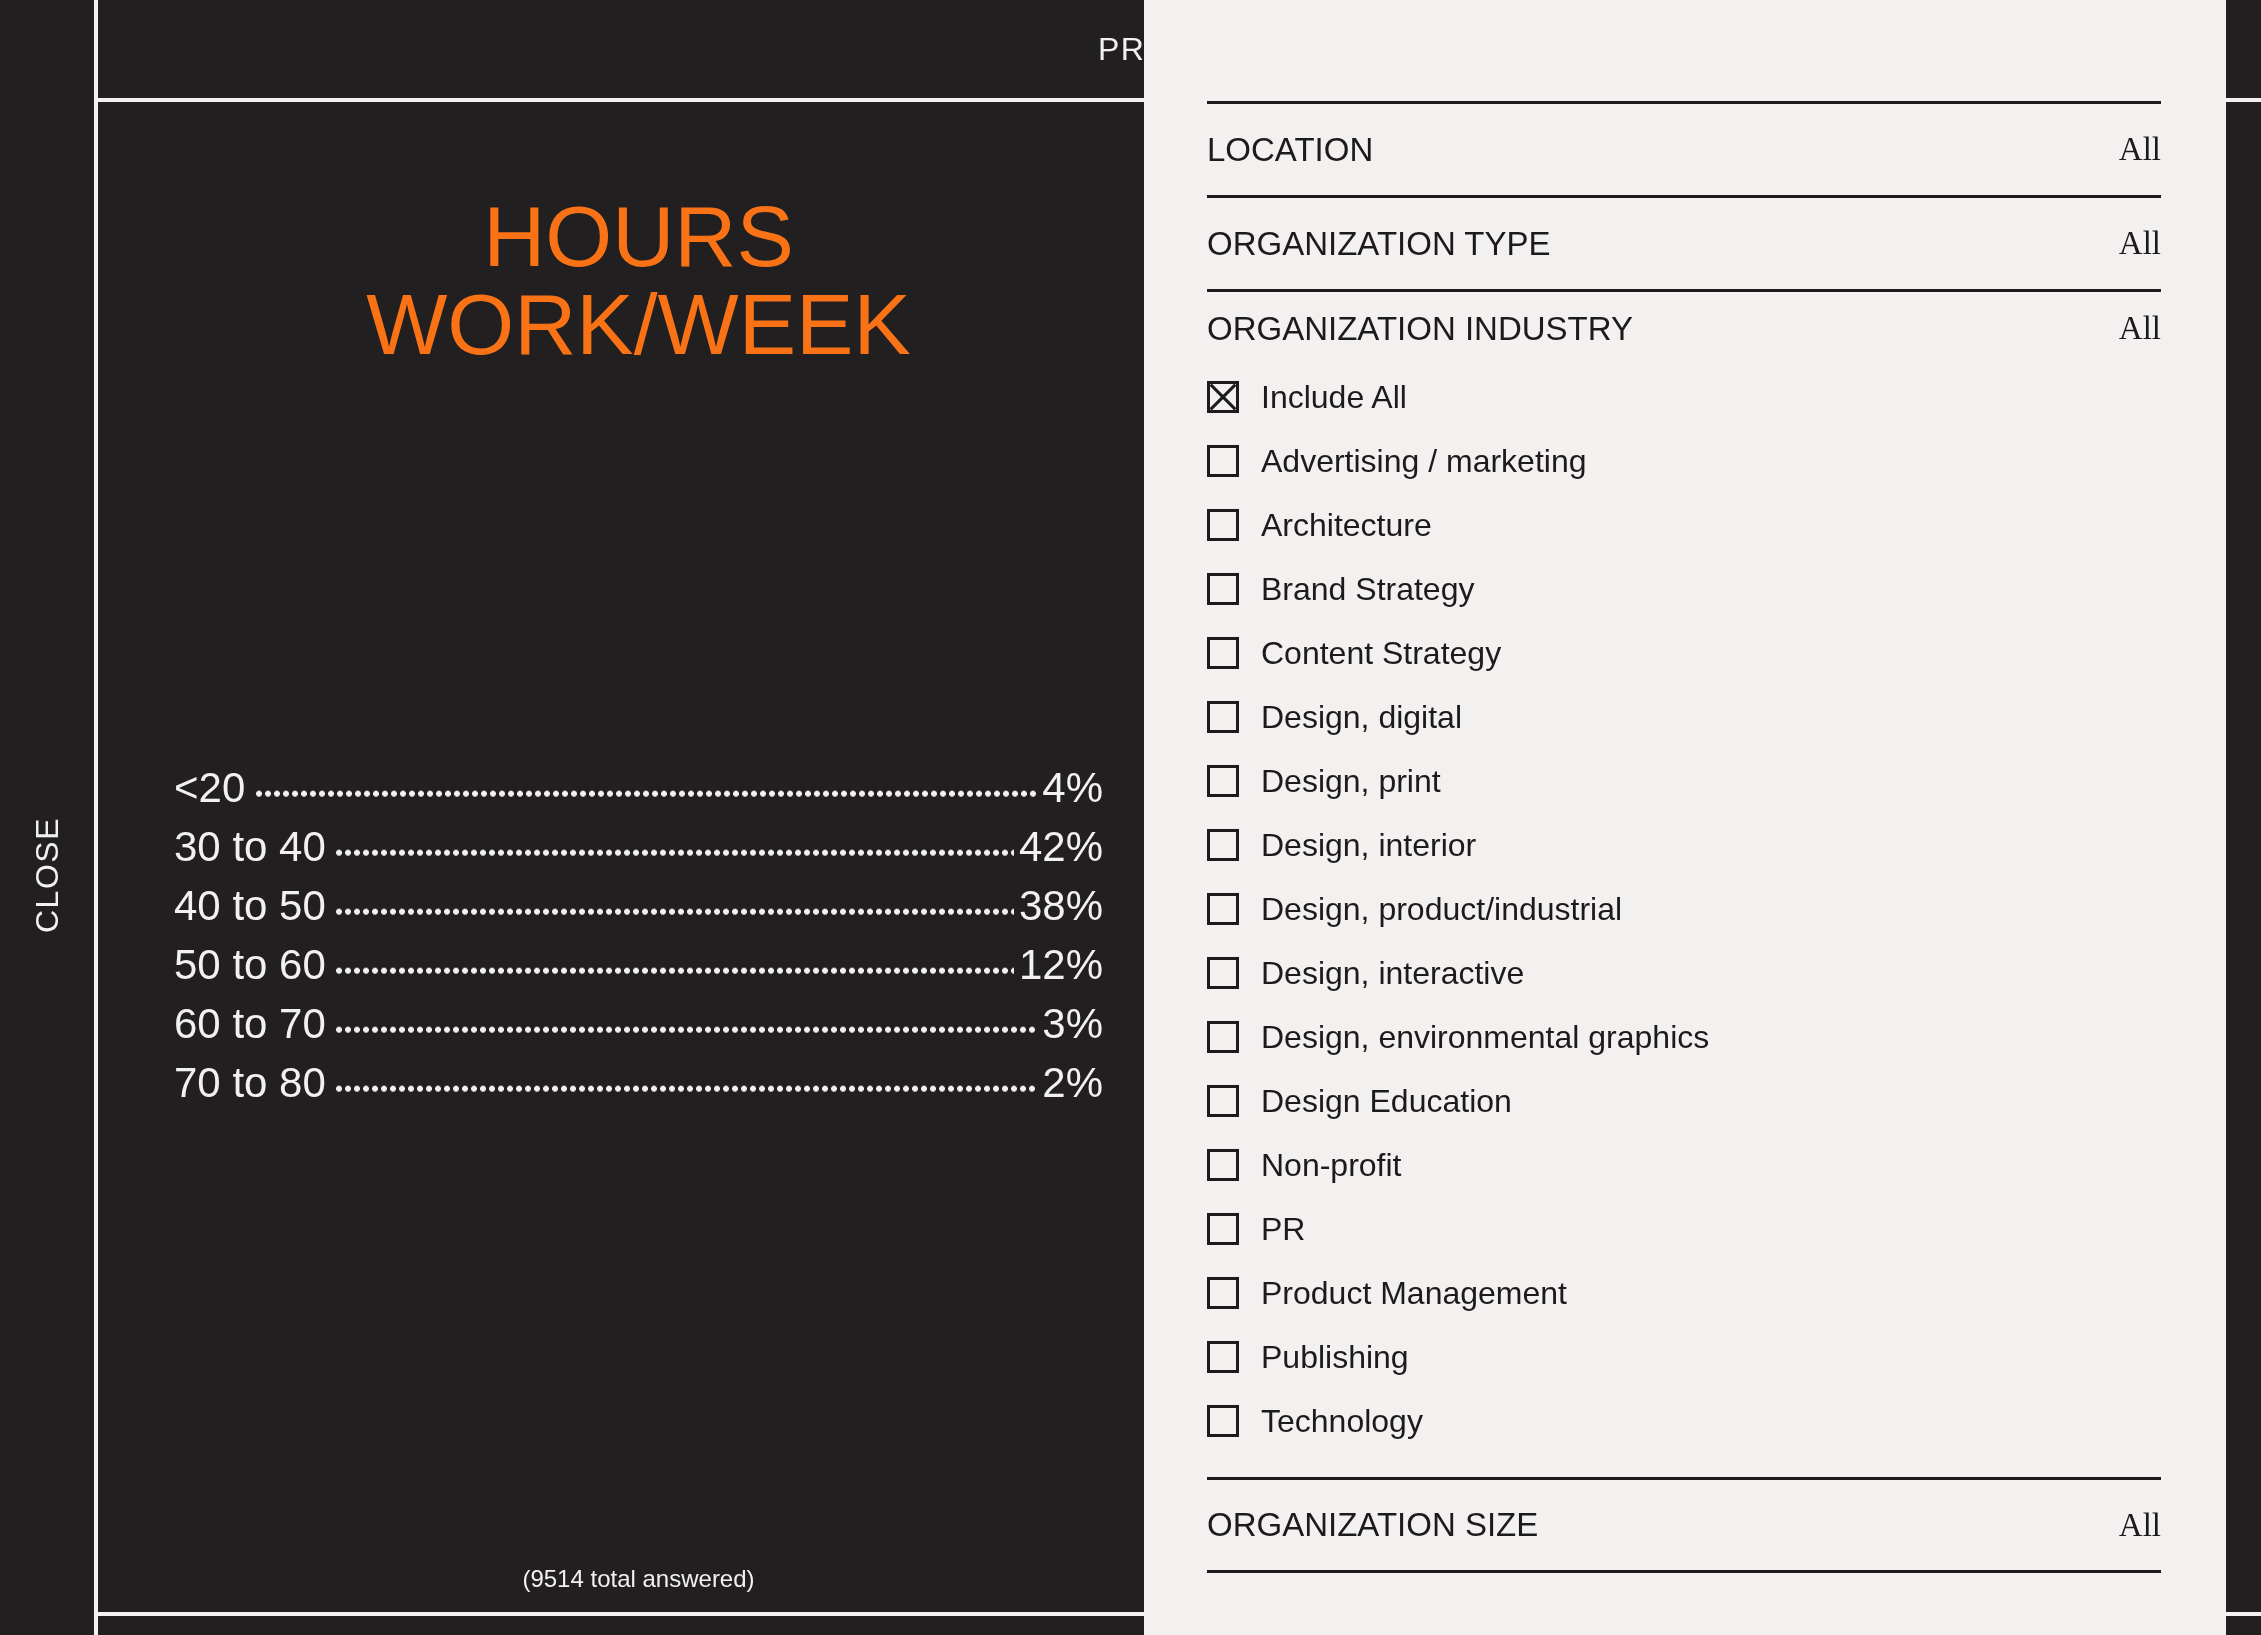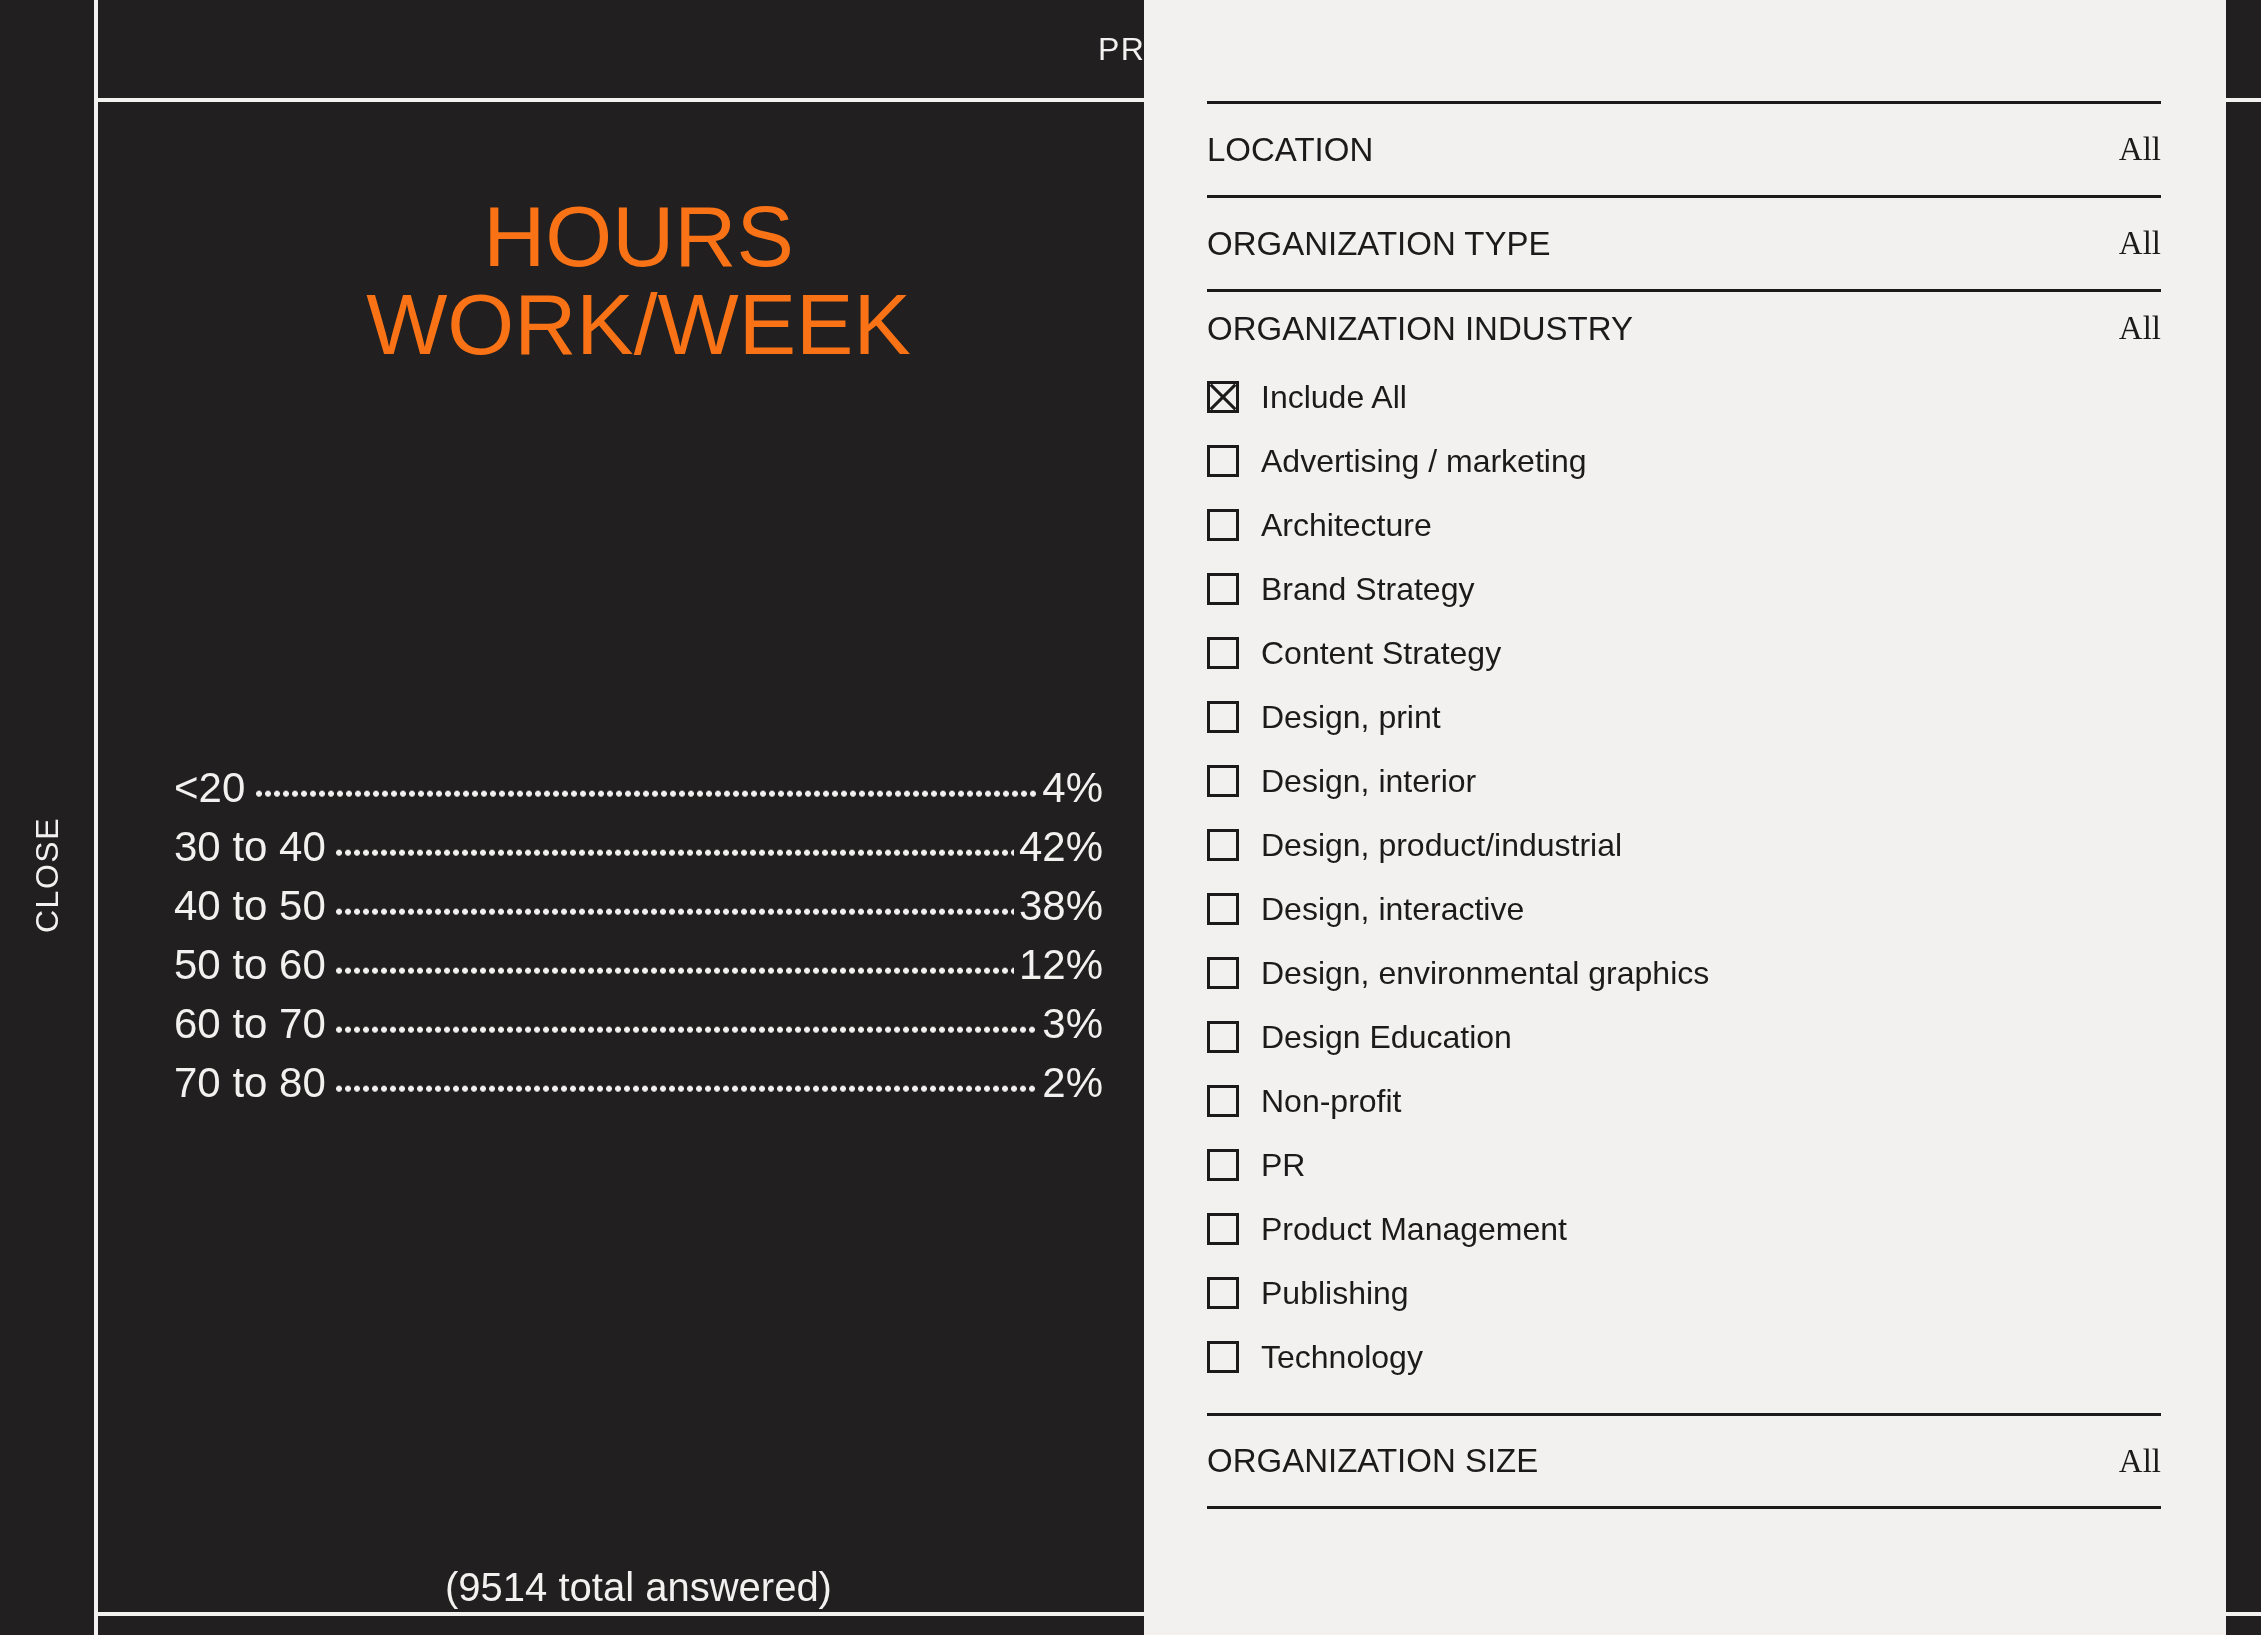--- a/index.html
+++ b/index.html
@@ -36,21 +36,21 @@
   .stat-label{flex:none;}
   .leader{
     flex:1 1 auto;height:6px;margin:0 4.6px 0 10.6px;
     transform:translateY(-5.3px);
     background-image:radial-gradient(circle at 3px 3px,#f2f1ef 2.7px,rgba(0,0,0,0) 3.2px);
     background-size:9px 6px;background-repeat:repeat-x;background-position:left center;
   }
   .stat-value{flex:none;}
   .footnote{
     position:absolute;left:97px;top:1565px;width:1083px;text-align:center;
-    color:#f2f1ef;font-size:40px;
+    color:#f2f1ef;font-size:24px;
   }
   
   .filter-panel{
     position:absolute;left:1144px;top:0;width:1082px;height:1635px;
     background:#f2f1ef;color:#1c1a1b;box-sizing:border-box;
     padding:0 65px 0 63px;overflow:hidden;
   }
   .sp-top{height:101px;}
   .sp-mid{height:24px;}
   .rule{height:3px;background:#1c1a1b;}
@@ -163,20 +163,24 @@
       <label class="opt">
         <span class="box"></span>
         <span class="opt-label">Brand Strategy</span>
       </label>
       <label class="opt">
         <span class="box"></span>
         <span class="opt-label">Content Strategy</span>
       </label>
       <label class="opt">
         <span class="box"></span>
+        <span class="opt-label">Design, digital</span>
+      </label>
+      <label class="opt">
+        <span class="box"></span>
         <span class="opt-label">Design, print</span>
       </label>
       <label class="opt">
         <span class="box"></span>
         <span class="opt-label">Design, interior</span>
       </label>
       <label class="opt">
         <span class="box"></span>
         <span class="opt-label">Design, product/industrial</span>
       </label>

